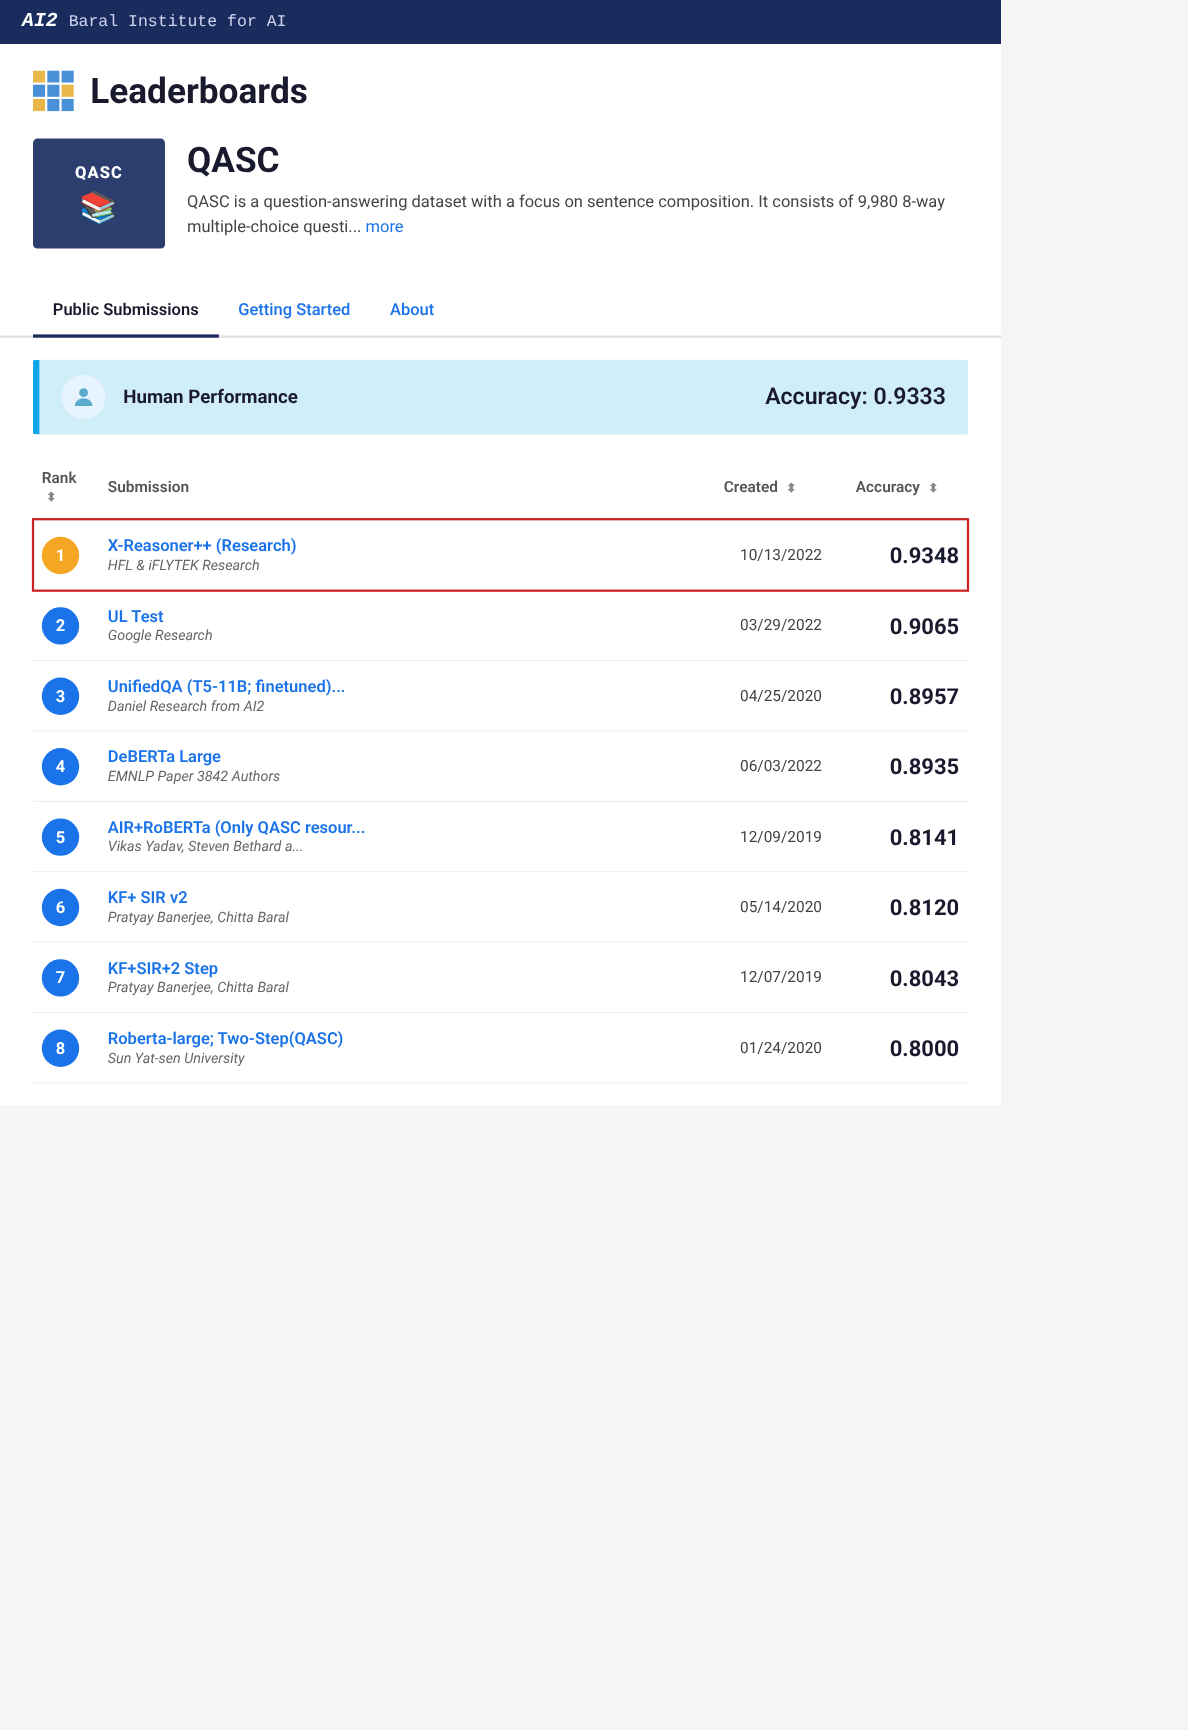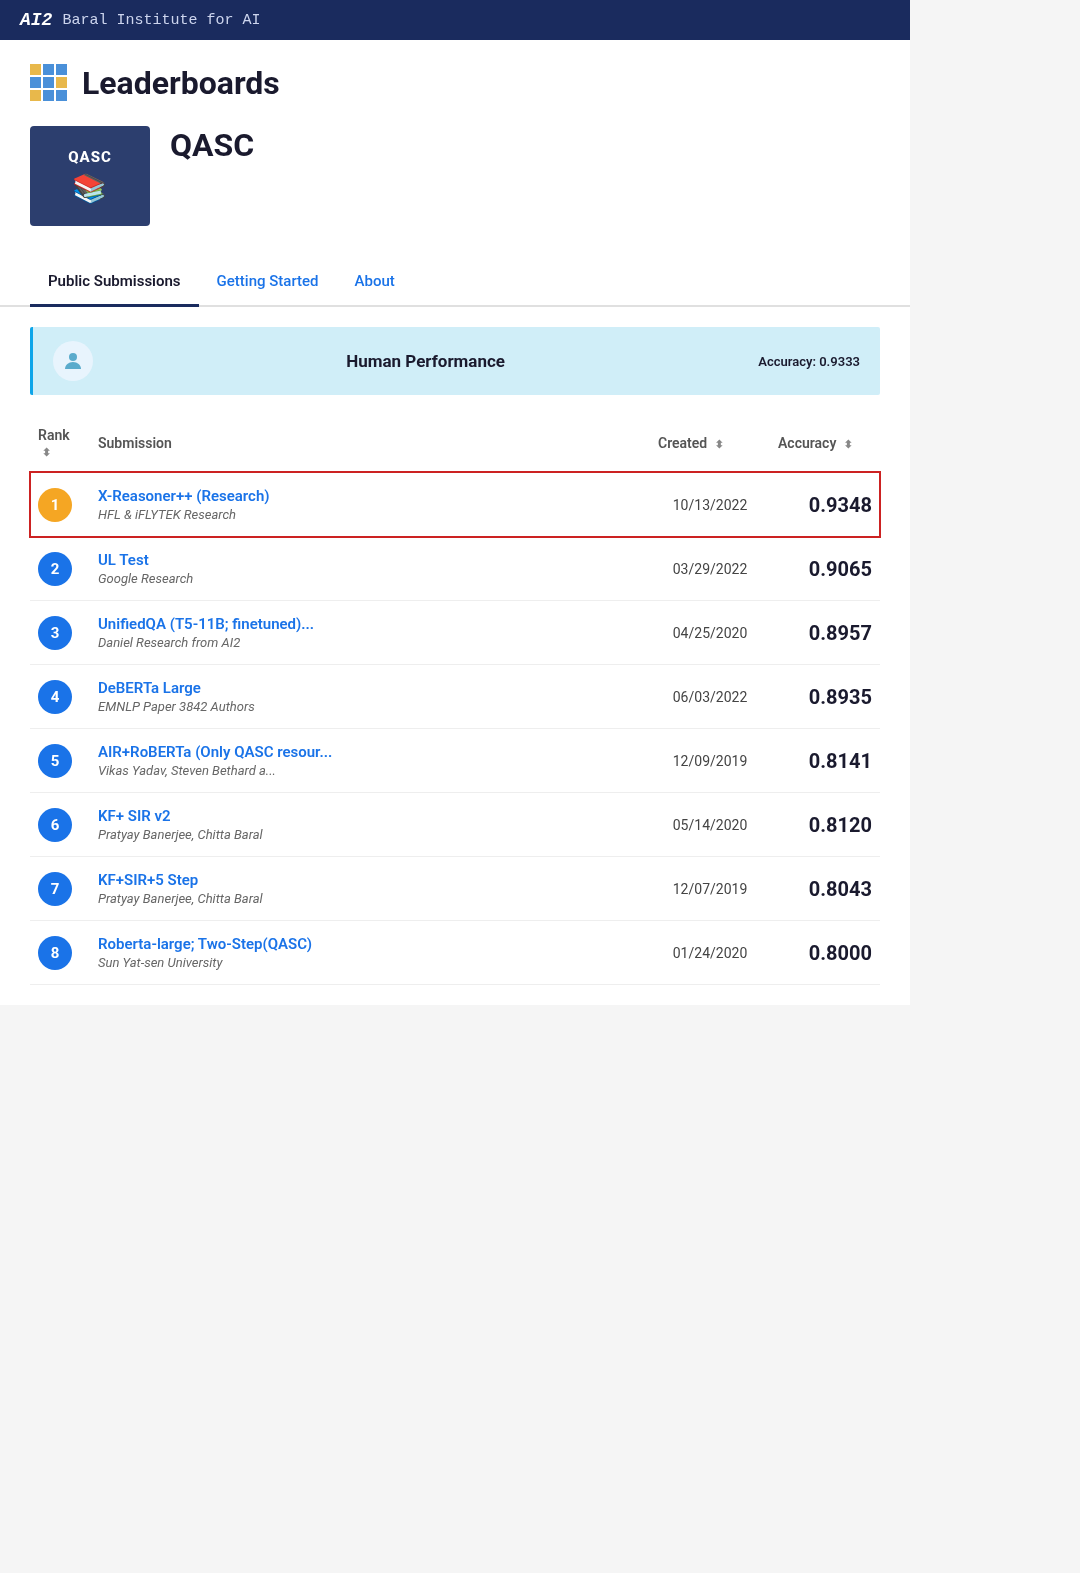--- a/index.html
+++ b/index.html
@@ -138,26 +138,25 @@
     
     .content-area {
       padding: 20px 30px;
     }
 
     
     .human-perf-banner {
       display: flex;
       align-items: center;
       background: #d0eef8;
-      border-left: 3px solid #0ea5e9;
+      border-left: 6px solid #0ea5e9;
       padding: 14px 20px;
       margin-bottom: 20px;
       border-radius: 2px;
       gap: 16px;
-      text-align: center;
     }
 
     .human-icon-circle {
       width: 40px;
       height: 40px;
       background: #e8f4fd;
       border-radius: 50%;
       display: flex;
       align-items: center;
       justify-content: center;
@@ -165,21 +164,21 @@
     }
 
     .human-perf-label {
       font-weight: 700;
       font-size: 17px;
       color: #1a1a2e;
       flex: 1;
     }
 
     .human-perf-accuracy {
-      font-size: 13px;
+      font-size: 21px;
       font-weight: 600;
       color: #1a1a2e;
     }
 
     
     .leaderboard-table {
       width: 100%;
       border-collapse: collapse;
     }
 
@@ -291,20 +290,24 @@
       <h1 class="lb-title">Leaderboards</h1>
     </div>
 
     <div class="dataset-section">
       <div class="dataset-logo">
         <span class="dataset-logo-text">QASC</span>
         <span class="dataset-logo-icon">📚</span>
       </div>
       <div class="dataset-info">
         <h1>QASC</h1>
+        <p class="dataset-desc">
+          <span>QASC is a question-answering dataset with a focus on sentence composition. It consists of 9,980 8-way multiple-choice questi...</span>
+          <a href="#">more</a>
+        </p>
       </div>
     </div>
   </div>
 
   <div class="tabs-row">
     <a class="tab-item active">Public Submissions</a>
     <a class="tab-item">Getting Started</a>
     <a class="tab-item">About</a>
   </div>
 
@@ -407,21 +410,21 @@
               <div class="submission-author">Pratyay Banerjee, Chitta Baral</div>
             </td>
             <td class="col-created" style="text-align: center;"><span class="date-val">05/14/2020</span></td>
             <td class="col-accuracy" style="text-align: right;"><span class="accuracy-val">0.8120</span></td>
           </tr>
           <tr>
             <td>
               <div class="rank-badge">7</div>
             </td>
             <td>
-              <a class="submission-name" href="#">KF+SIR+5 Step</a>
+              <a class="submission-name" href="#">KF+SIR+2 Step</a>
               <div class="submission-author">Pratyay Banerjee, Chitta Baral</div>
             </td>
             <td class="col-created" style="text-align: center;"><span class="date-val">12/07/2019</span></td>
             <td class="col-accuracy" style="text-align: right;"><span class="accuracy-val">0.8043</span></td>
           </tr>
           <tr>
             <td>
               <div class="rank-badge">8</div>
             </td>
             <td>

